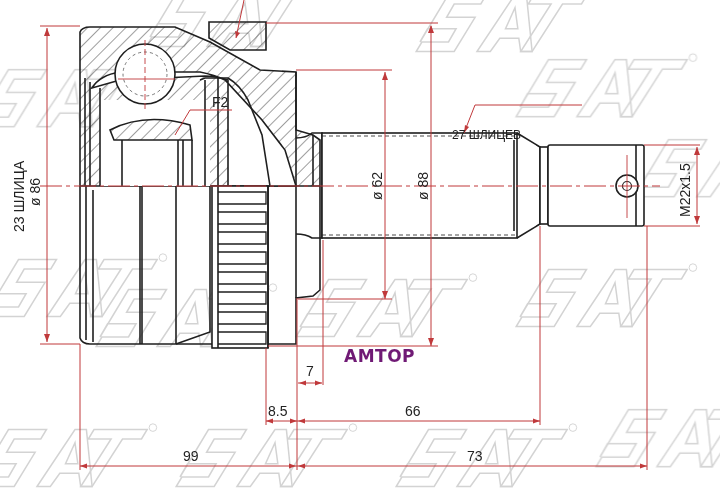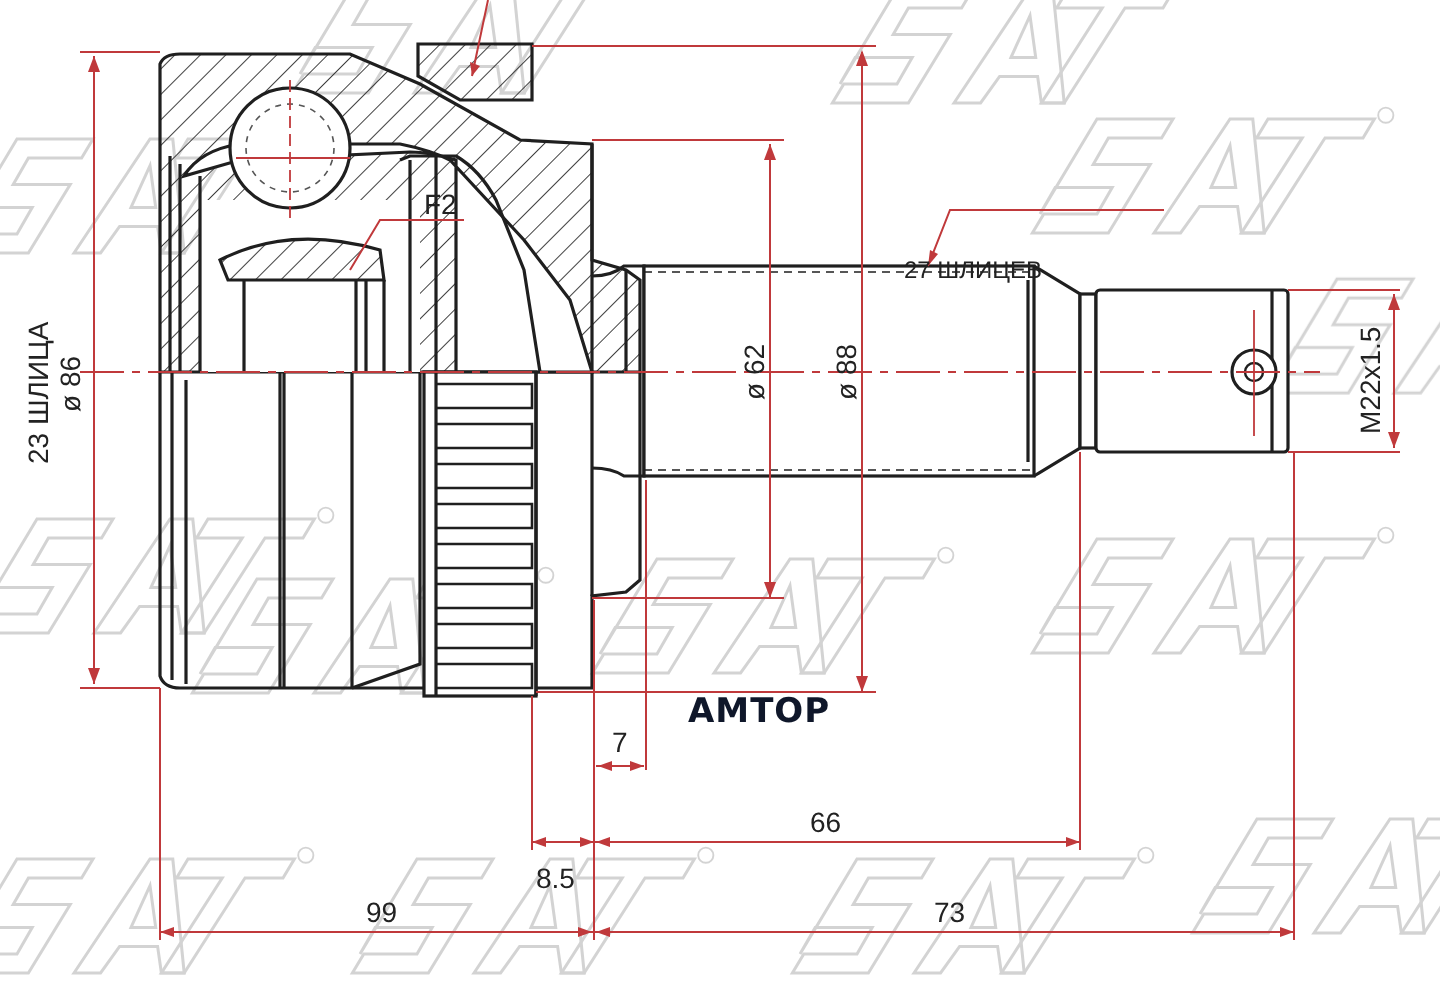--- a/index.html
+++ b/index.html
@@ -1,20 +1,20 @@
 <!DOCTYPE html>
 <html><head>
   <meta charset="utf-8">
   <style>
     html,body{margin:0;padding:0;background:#ffffff;}
     body{width:720px;height:498px;overflow:hidden;position:relative;font-family:"Liberation Sans",sans-serif;}
     #stage{position:absolute;left:0;top:0;width:720px;height:498px;}
     .lbl{position:absolute;color:#222;font-family:"Liberation Sans",sans-serif;font-size:14px;line-height:1;white-space:nowrap;}
     .rot{transform-origin:left top;transform:rotate(-90deg);}
-    .brand{position:absolute;font-family:"DejaVu Sans",sans-serif;font-weight:bold;font-size:17px;letter-spacing:0.5px;color:#0f172a;}
+    .brand{position:absolute;font-family:"DejaVu Sans",sans-serif;font-weight:bold;font-size:17px;letter-spacing:0.5px;color:#701a75;}
     .avito{position:absolute;font-family:"DejaVu Sans",sans-serif;font-size:28px;color:rgba(255,255,255,0.85);text-shadow:0 0 1px #bbb,0 0 2px #ccc;}
   </style>
 </head>
 <body>
 
 <div id="stage">
 <svg width="720" height="498" viewBox="0 0 720 498" xmlns="http://www.w3.org/2000/svg">
   <defs>
     <pattern id="hatch" patternUnits="userSpaceOnUse" width="9" height="9" patternTransform="rotate(45)">
       <line x1="0" y1="0" x2="0" y2="9" stroke="#2a2a2a" stroke-width="0.9"></line>
@@ -172,19 +172,19 @@
 
 <span class="lbl rot" style="left:12px;top:232px;font-size:14px;">23 ШЛИЦА</span>
 <span class="lbl rot" style="left:28px;top:206px;font-size:14px;">ø 86</span>
 <span class="lbl" style="left:212px;top:95px;font-size:14px;">F2</span>
 <span class="lbl" style="left:452px;top:88px;font-size:12px;margin-top:41px;">27 ШЛИЦЕВ</span>
 <span class="lbl rot" style="left:370px;top:200px;font-size:14px;">ø 62</span>
 <span class="lbl rot" style="left:416px;top:200px;font-size:14px;">ø 88</span>
 <span class="lbl rot" style="left:678px;top:217px;font-size:14px;">M22x1.5</span>
 
 <span class="lbl" style="left:306px;top:364px;">7</span>
-<span class="lbl" style="left:268px;top:404px;margin-top:28px;">8.5</span>
+<span class="lbl" style="left:268px;top:404px;">8.5</span>
 <span class="lbl" style="left:405px;top:404px;text-align:center;">66</span>
 <span class="lbl" style="left:183px;top:449px;">99</span>
 <span class="lbl" style="left:467px;top:449px;">73</span>
 
 <span class="brand" style="left:344px;top:346px;">AMTOP</span>
 </div>
 
 </body></html>

